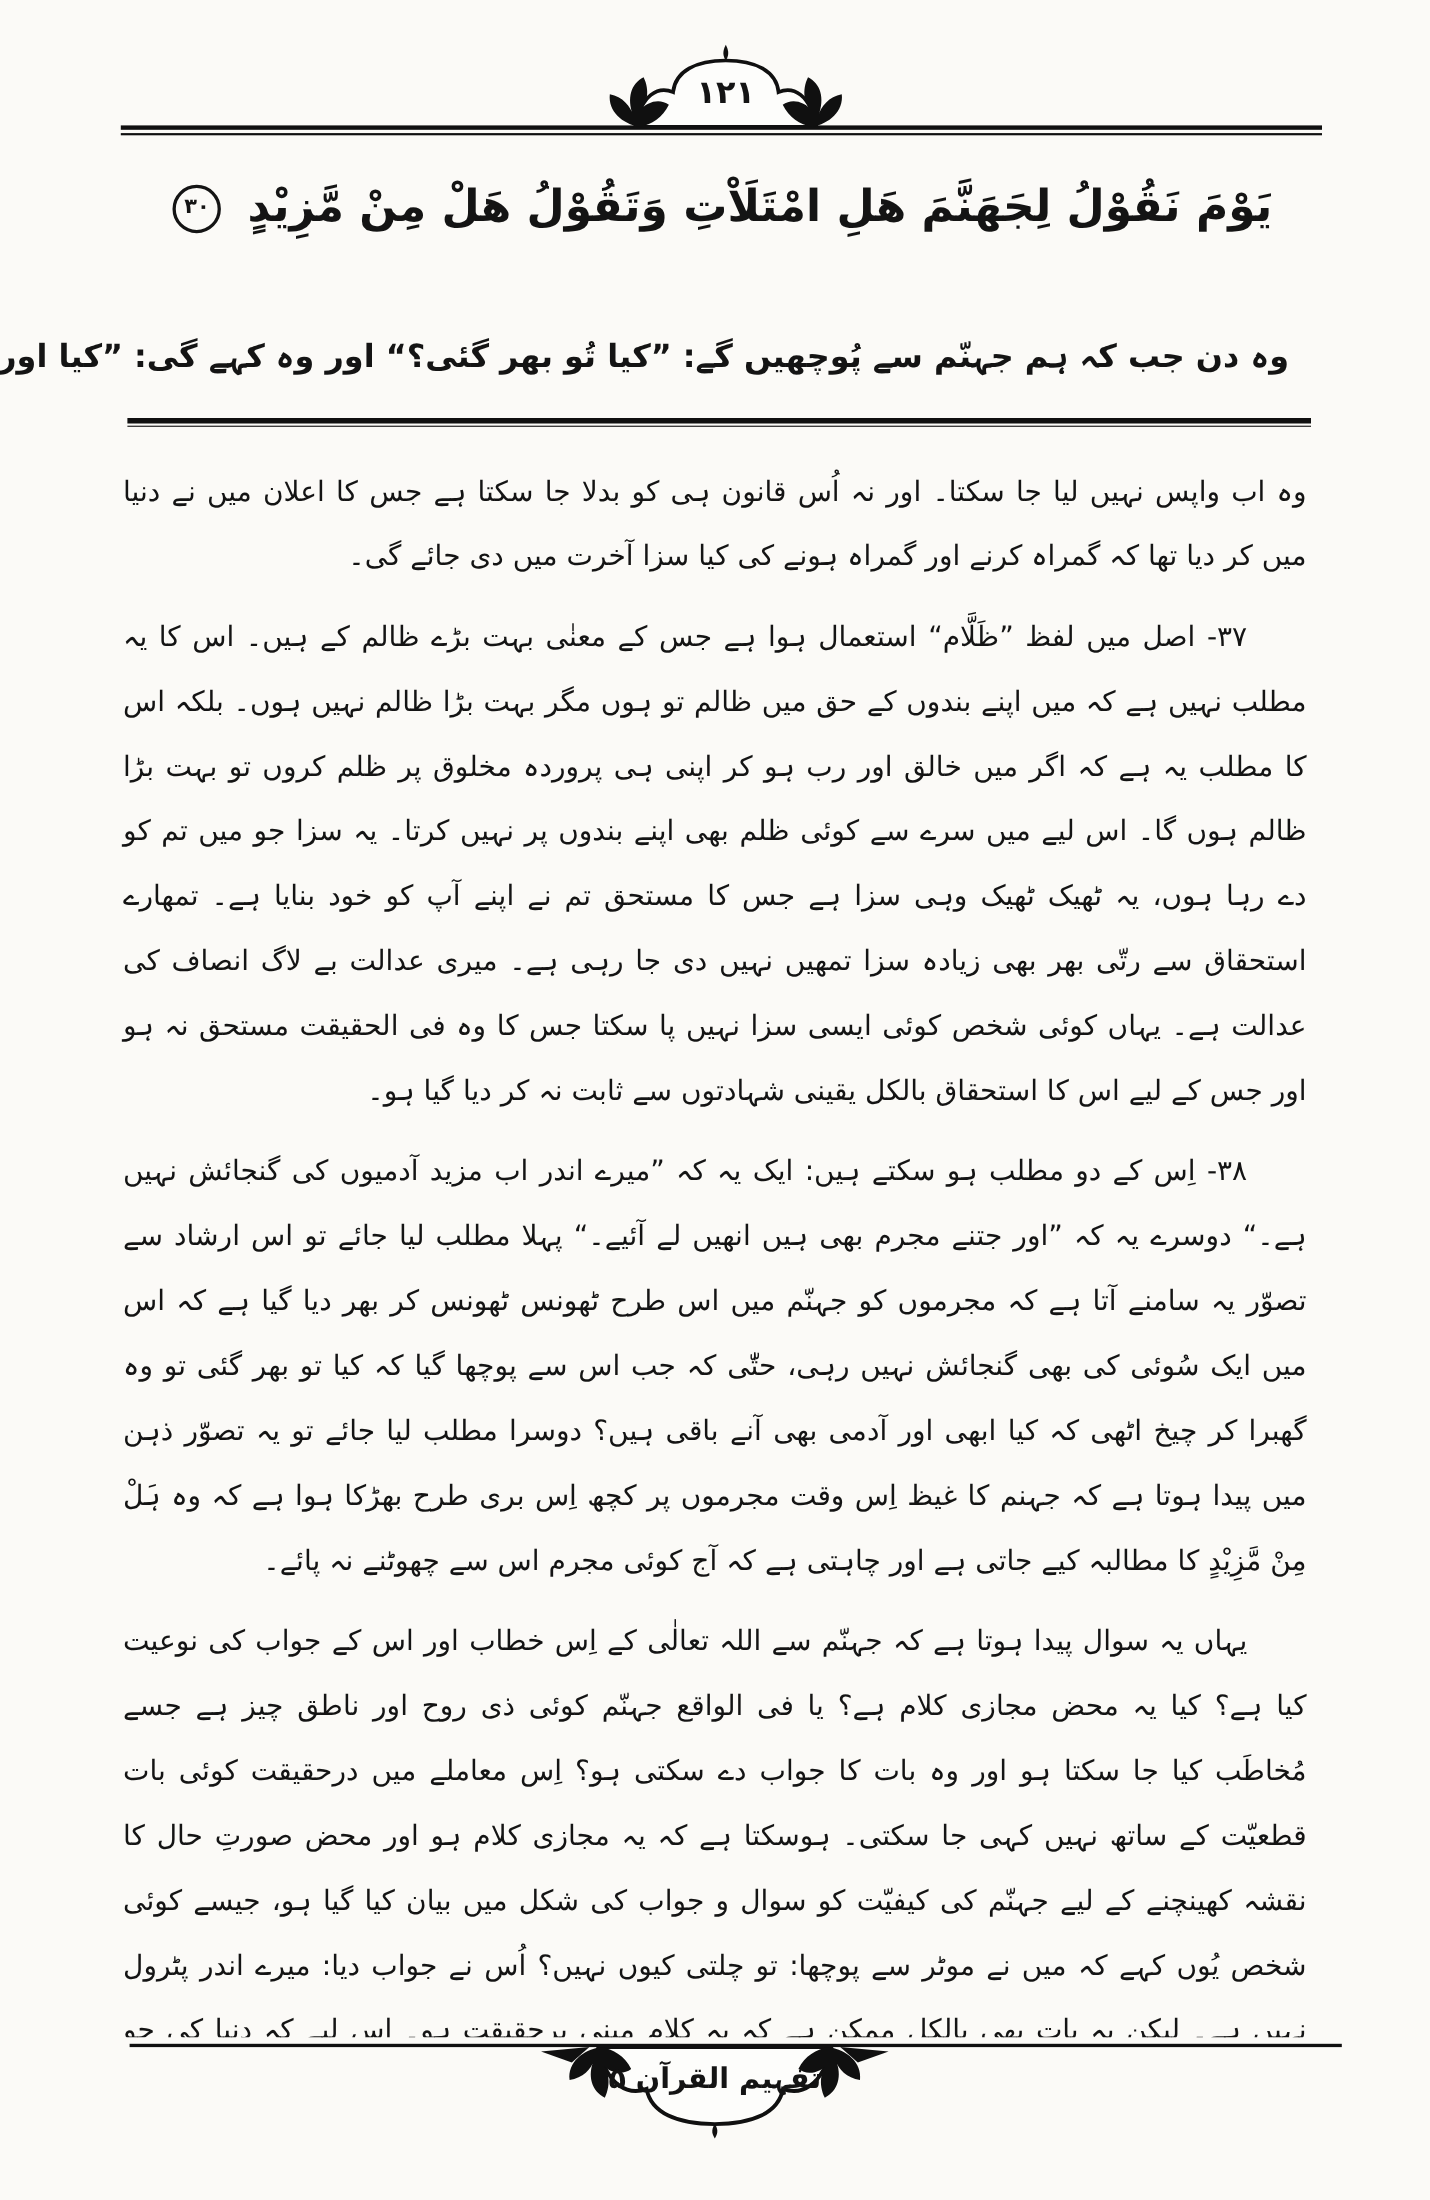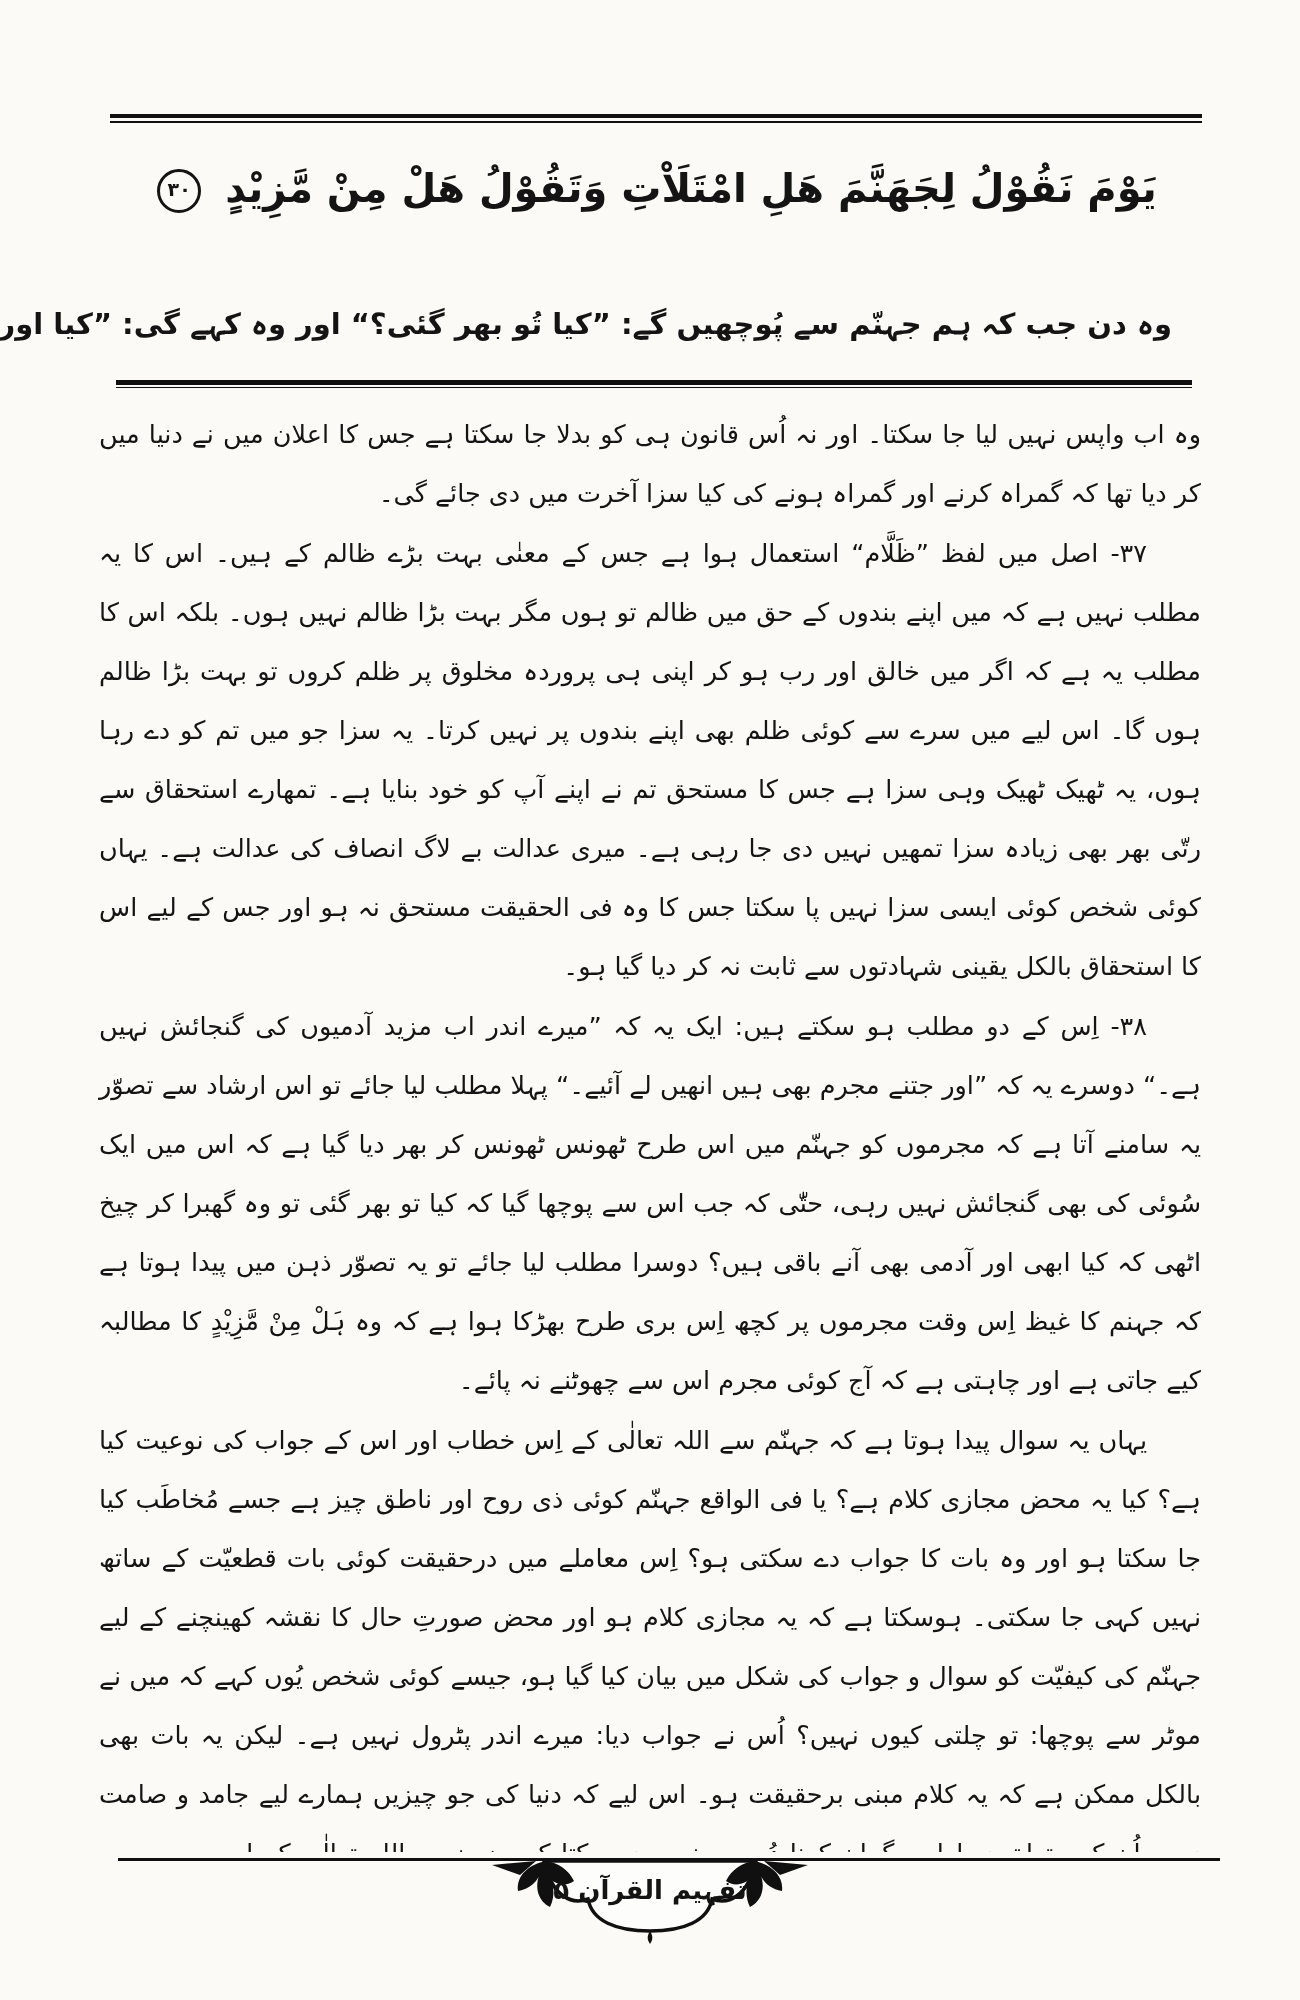--- a/index.html
+++ b/index.html
@@ -54,21 +54,21 @@
     border-top:5px solid #101010;border-bottom:1.5px solid #101010;
   }
 
   
   .commentary{
     position:absolute;top:404px;left:98px;right:98px;bottom:148px;
     text-align:justify;text-justify:inter-word;
     font-size:25.5px;line-height:59px;
     overflow:hidden;
   }
-  .commentary p{margin:1px;}
+  .commentary p{margin:14px;}
   .commentary p.indent{text-indent:54px;}
 
   
   .footer-rule{
     position:absolute;top:1858px;left:118px;right:80px;
     border-top:3px solid #101010;
   }
   .footer-ornament{
     position:absolute;top:1859px;left:50%;transform:translateX(-50%);
     width:320px;height:86px;
@@ -78,20 +78,29 @@
 </style>
 </head>
 <body>
 
 <div class="page">
 
   <div class="header">
     <div class="hrule"></div>
 
 
+    <div class="cartouche c-center">
+      <svg viewBox="0 0 240 80" aria-hidden="true">
+        <path d="M34 79 C40 48 56 40 70 46 C72 26 92 16 120 16 C148 16 168 26 170 46 C184 40 200 48 206 79 Z" fill="#fdfdfb" stroke="#101010" stroke-width="3.5"></path>
+        <path d="M120 16 C116 10 118 5 120 1 C122 5 124 10 120 16 Z" fill="#101010"></path>
+        <path fill="#101010" d="M38 79 C22 76 8 64 10 48 C22 50 30 60 32 68 C26 52 30 38 42 32 C48 44 46 58 38 64 C46 54 58 52 66 58 C60 70 50 77 38 79 Z"></path>
+        <path fill="#101010" transform="translate(240 0) scale(-1 1)" d="M38 79 C22 76 8 64 10 48 C22 50 30 60 32 68 C26 52 30 38 42 32 C48 44 46 58 38 64 C46 54 58 52 66 58 C60 70 50 77 38 79 Z"></path>
+      </svg>
+      <span class="badge-label">۱۲۱</span>
+    </div>
 
   </div>
 
   <div class="verse" dir="rtl">
     <span>يَوْمَ نَقُوْلُ لِجَهَنَّمَ هَلِ امْتَلَاْتِ وَتَقُوْلُ هَلْ مِنْ مَّزِيْدٍ</span>
     <span class="ayah">۳۰</span>
   </div>
 
   <div class="translation" dir="rtl">
     <span>وہ دن جب کہ ہم جہنّم سے پُوچھیں گے: ”کیا تُو بھر گئی؟“ اور وہ کہے گی: ”کیا اور کچھ ہے</span>

